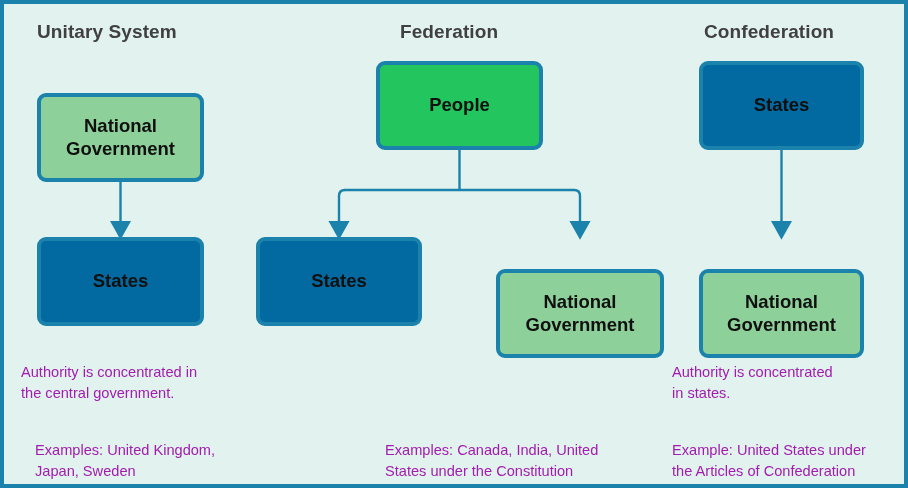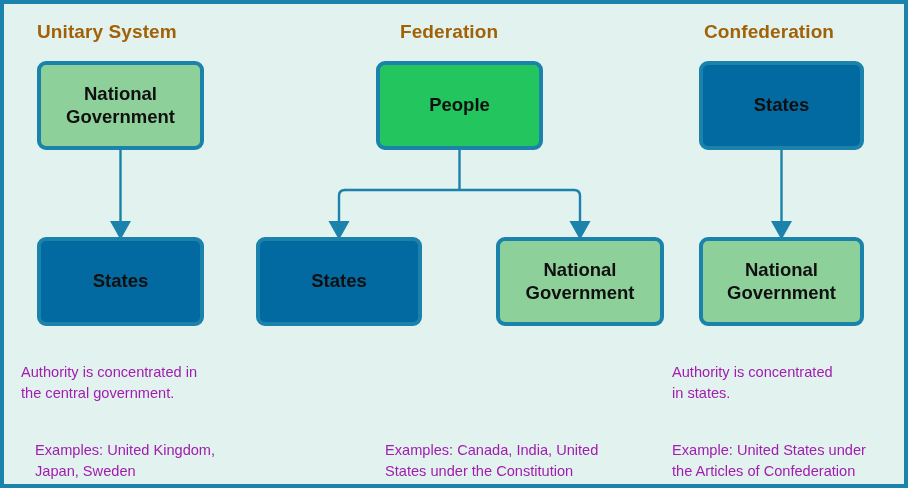--- a/index.html
+++ b/index.html
@@ -24,21 +24,21 @@
     left: 0;
     top: 0;
     width: 908px;
     height: 488px;
     pointer-events: none;
   }
   .col-title {
     position: absolute;
     font-size: 19px;
     font-weight: bold;
-    color: #a16207;
+    color: #404040;
     white-space: nowrap;
     letter-spacing: 0.1px;
   }
   #title-unitary      { left: 33px;  top: 17px; }
   #title-federation   { left: 396px; top: 17px; }
   #title-confederation{ left: 700px; top: 17px; text-align: center; }
 
   .node {
     position: absolute;
     box-sizing: border-box;
@@ -47,21 +47,21 @@
     display: flex;
     align-items: center;
     justify-content: center;
     text-align: center;
     font-size: 18.5px;
     font-weight: bold;
     color: #101010;
     line-height: 1.24;
     padding: 2px 6px;
   }
-  .node.green  { background: #8ed09a; }
+  .node.green  { background: #8ed09a; margin-top: 32px; }
   .node.yellow { background: #0369a1; }
   .node.blue   { background: #22c55e; }
 
   
   #node-unitary-national      { left: 33px;  top: 57px;  width: 167px; height: 89px; }
   #node-federation-people     { left: 372px; top: 57px;  width: 167px; height: 89px; }
   #node-confederation-states  { left: 695px; top: 57px;  width: 165px; height: 89px; }
 
   
   #node-unitary-states             { left: 33px;  top: 233px; width: 167px; height: 89px; }

